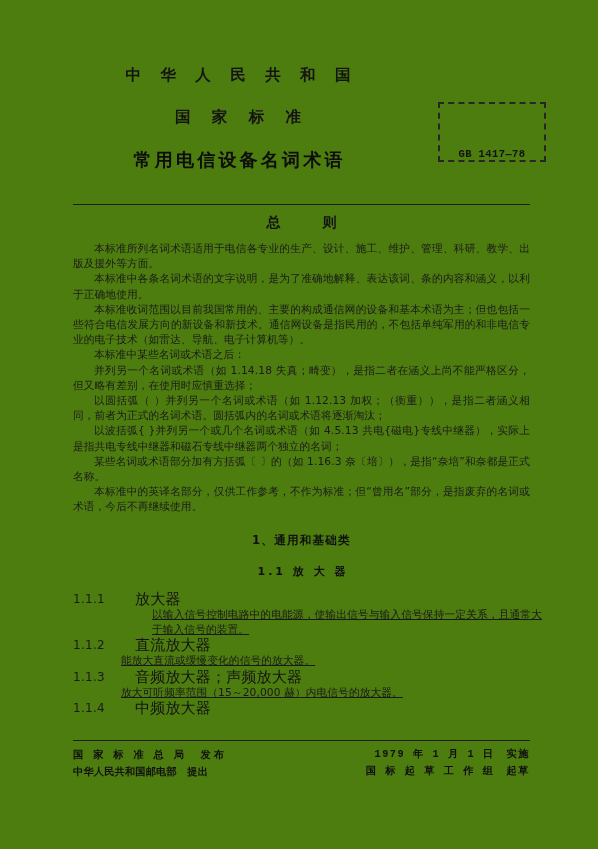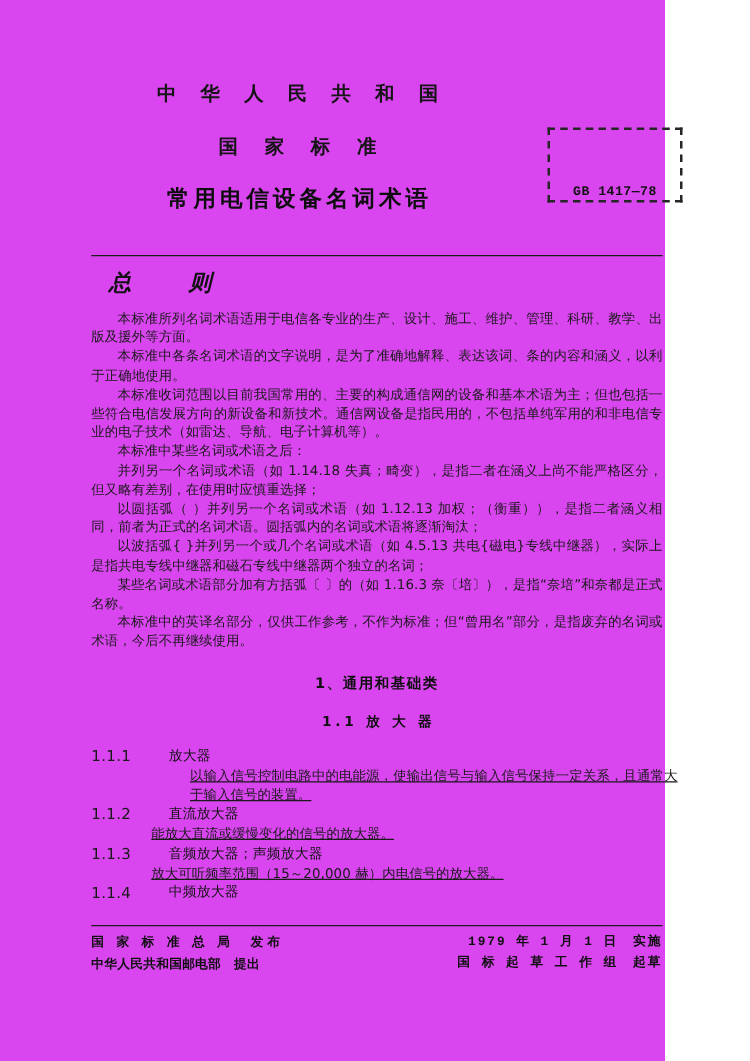--- a/index.html
+++ b/index.html
@@ -13,23 +13,23 @@
     position: relative;
     overflow: hidden;
     font-family: "DejaVu Sans", "Liberation Sans", sans-serif;
     color: #161616;
     -webkit-font-smoothing: antialiased;
   }
 
   .page {
     position: absolute;
     left: 0; top: 0;
-    width: 532px;
+    width: 598px;
     height: 849px;
-    background: #d946ef;
+    background: #4d7c0f;
   }
 
   
   .masthead {
     position: absolute;
     left: 73px;
     top: 64px;
     width: 457px;
     height: 124px;
   }
@@ -105,27 +105,27 @@
 
   
   .body-col {
     position: absolute;
     left: 73px;
     top: 210px;
     width: 457px;
   }
 
   .h-general {
-    font-size: 18px;
+    text-align: center;
+    font-size: 14px;
     font-weight: 700;
     letter-spacing: 14px;
     text-indent: 14px;
     margin: 4px 0 9px 0;
     color: #111;
-    font-style: italic;
   }
 
   p.para {
     margin: 0;
     font-size: 10.7px;
     line-height: 15.2px;
     text-indent: 21px;
     text-align: justify;
     text-justify: inter-character;
     letter-spacing: 0.1px;
@@ -167,25 +167,24 @@
     left: 0;
     top: 0;
     width: 62px;
     font-size: 12px;
     line-height: 15.2px;
     letter-spacing: 0.3px;
     color: #1a1a1a;
   }
   .entry-term {
     margin: 1px 0 0 62px;
-    font-size: 11px;
+    font-size: 15px;
     line-height: 15.2px;
     letter-spacing: 0.2px;
     color: #141414;
-    font-family: Liberation Serif, serif;
   }
   .entry-def {
     margin: 0 0 0 48px;
     font-size: 10.7px;
     line-height: 15.2px;
     text-align: justify;
     text-justify: inter-character;
     letter-spacing: 0.1px;
     color: #1a1a1a;
     text-decoration: underline;

